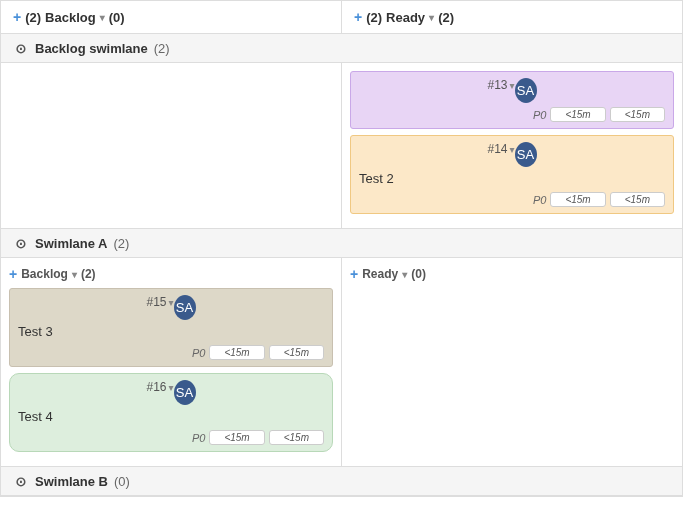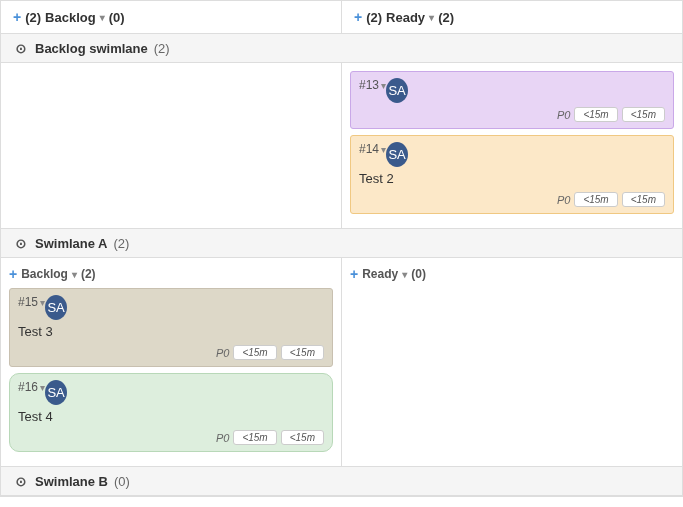--- a/index.html
+++ b/index.html
@@ -97,21 +97,21 @@
       border-color: #c8c0b0;
     }
     .card-green {
       background: #ddeedd;
       border-color: #b8d8b8;
       border-radius: 10px;
     }
 
     .card-top-row {
       display: flex;
-      justify-content: flex-start;
+      justify-content: center;
       align-items: flex-start;
       margin-bottom: 4px;
     }
     .card-id {
       font-size: 12px;
       color: #555;
       display: flex;
       align-items: center;
       gap: 2px;
     }
@@ -149,21 +149,21 @@
       font-style: italic;
     }
     .priority-badge {
       color: #666;
       font-size: 11px;
     }
     .time-badge {
       background: #fff;
       border: 1px solid #ccc;
       border-radius: 3px;
-      padding: 1px 8px;
+      padding: 1px 14px;
       font-size: 10px;
       color: #555;
     }
 
     
     .plus-icon {
       color: #4a90d9;
       font-size: 14px;
       font-weight: bold;
       cursor: pointer;

